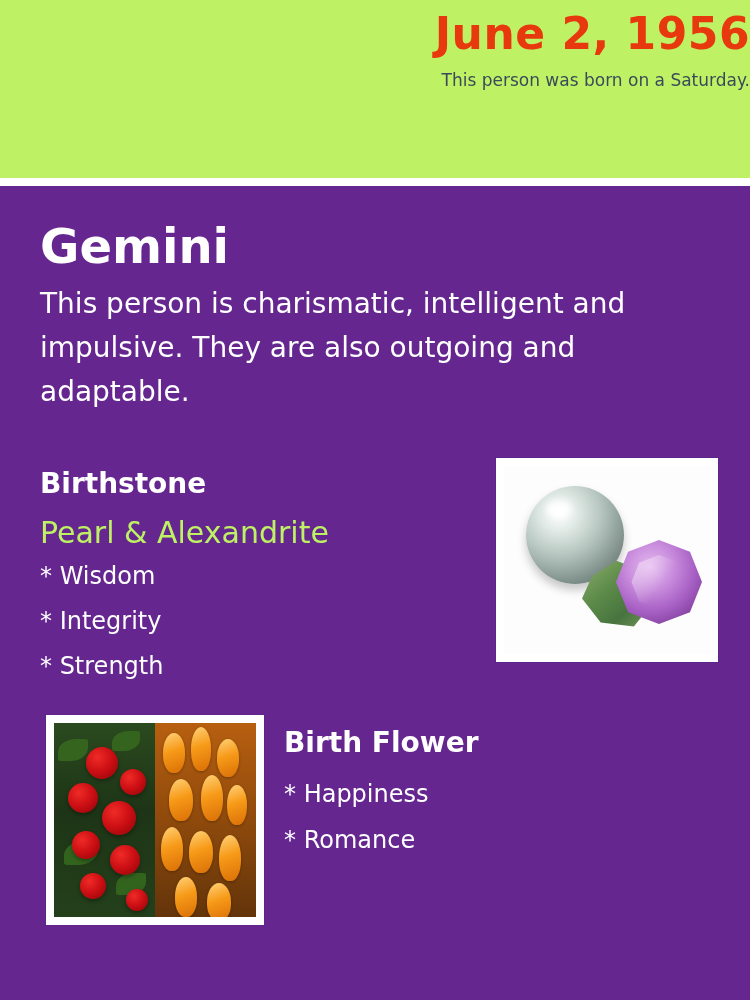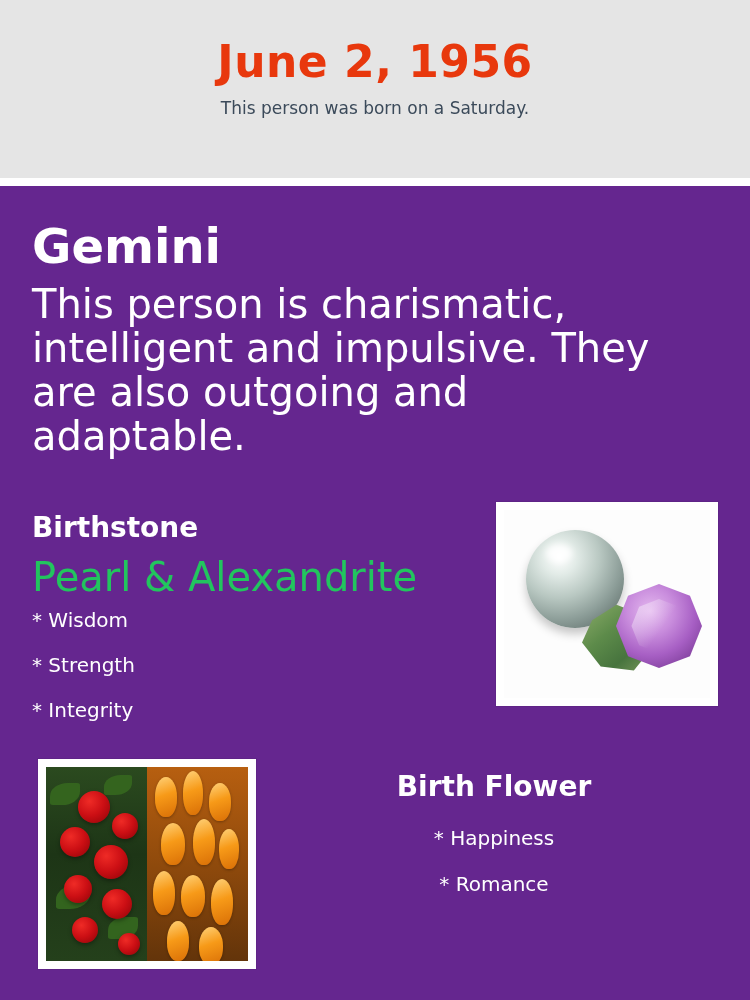--- a/index.html
+++ b/index.html
@@ -15,25 +15,25 @@
   }
   .page {
     width: 750px;
     height: 1000px;
     position: relative;
     background: #ffffff;
   }
 
   
   .header {
-    background: #e5e5e5;
+    background: #bef264;
     height: 178px;
     box-sizing: border-box;
-    padding-top: 34px;
-    text-align: center;
+    padding-top: 6px;
+    text-align: right;
   }
   .date-title {
     color: #e8380d;
     font-size: 44px;
     font-weight: bold;
     line-height: 56px;
     letter-spacing: 0.5px;
   }
   .site-summary {
     color: #1b1b1b;
@@ -50,62 +50,62 @@
   .header-divider {
     height: 8px;
     background: #ffffff;
   }
 
   
   .body-purple {
     background: #65268f;
     height: 814px;
     box-sizing: border-box;
-    padding: 30px 32px 0 32px;
+    padding: 30px 32px 0 40px;
     position: relative;
   }
 
   .sign-name {
     color: #ffffff;
     font-size: 48px;
     font-weight: bold;
     line-height: 60px;
     margin: 0 0 6px 0;
   }
   .sign-desc {
     color: #ffffff;
-    font-size: 40px;
+    font-size: 28px;
     line-height: 44px;
     max-width: 660px;
   }
 
   
   .birthstone-row {
     margin-top: 44px;
     position: relative;
     min-height: 230px;
   }
   .birthstone-text {
     width: 440px;
   }
   .section-heading {
     color: #ffffff;
     font-size: 28px;
     font-weight: bold;
     line-height: 52px;
   }
   .section-sub {
-    color: #22c55e;
-    font-size: 40px;
+    color: #bef264;
+    font-size: 30px;
     line-height: 42px;
     margin-top: 2px;
   }
   .trait {
     color: #ffffff;
-    font-size: 20px;
+    font-size: 24px;
     line-height: 45px;
   }
 
   .photo-frame {
     background: #ffffff;
     padding: 8px;
     box-sizing: border-box;
     box-shadow: 0 0 0 1px rgba(0,0,0,0.05);
   }
   .stone-frame {
@@ -218,21 +218,21 @@
     overflow: hidden;
   }
   .hs-bloom {
     position: absolute;
     border-radius: 50% 50% 45% 45%;
     background: linear-gradient(160deg, #ffd27a 0%, #f79a18 45%, #d96f06 100%);
     box-shadow: 0 1px 3px rgba(0,0,0,0.3);
   }
   .flower-text {
     margin-left: 244px;
-    text-align: center;
+    text-align: left;
     padding-right: 6px;
   }
   .flower-text .section-heading { line-height: 56px; }
   .flower-text .trait { line-height: 46px; }
 
 </style>
 </head>
 <body>
 
 <div class="page">
@@ -246,22 +246,22 @@
   <div class="body-purple">
 
     <div class="sign-name">Gemini</div>
     <div class="sign-desc">This person is charismatic, intelligent and impulsive. They are also outgoing and adaptable.</div>
 
     <div class="birthstone-row">
       <div class="birthstone-text">
         <div class="section-heading">Birthstone</div>
         <div class="section-sub">Pearl &amp; Alexandrite</div>
         <div class="trait">* Wisdom</div>
+        <div class="trait">* Integrity</div>
         <div class="trait">* Strength</div>
-        <div class="trait">* Integrity</div>
       </div>
 
       <div class="photo-frame stone-frame">
         <div class="stone-canvas">
           <div class="pearl"></div>
           <div class="alex-rough"></div>
           <div class="alex-gem"></div>
         </div>
       </div>
     </div>

